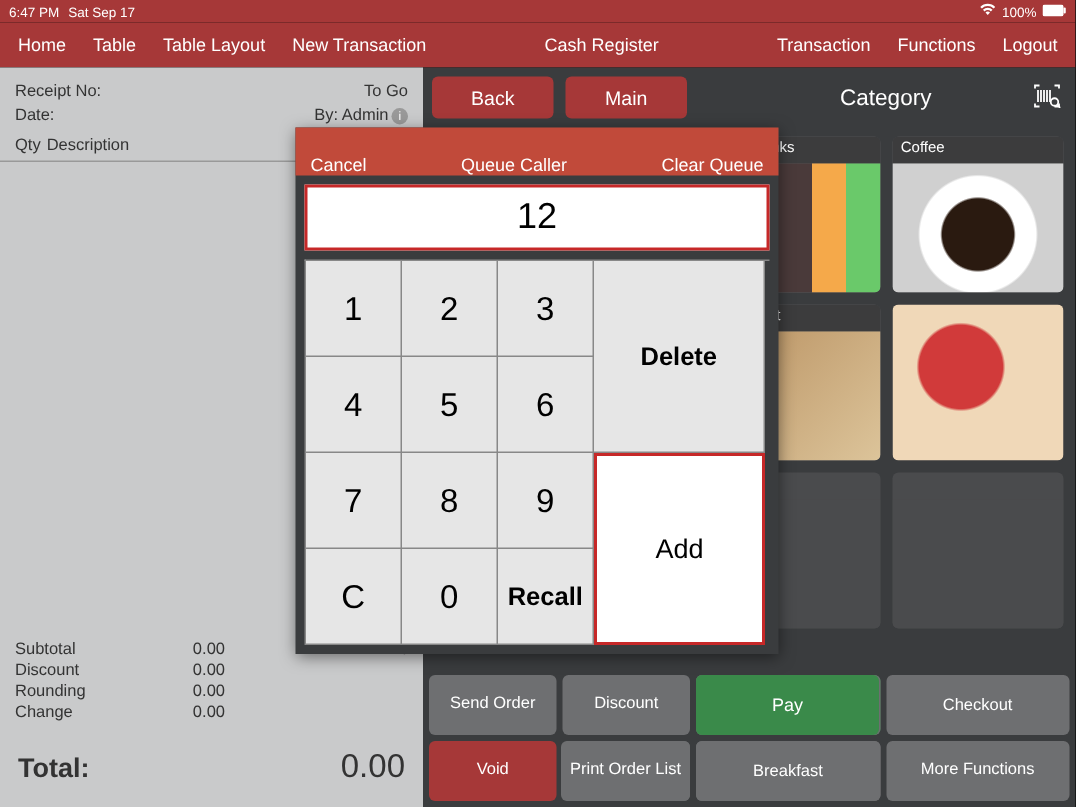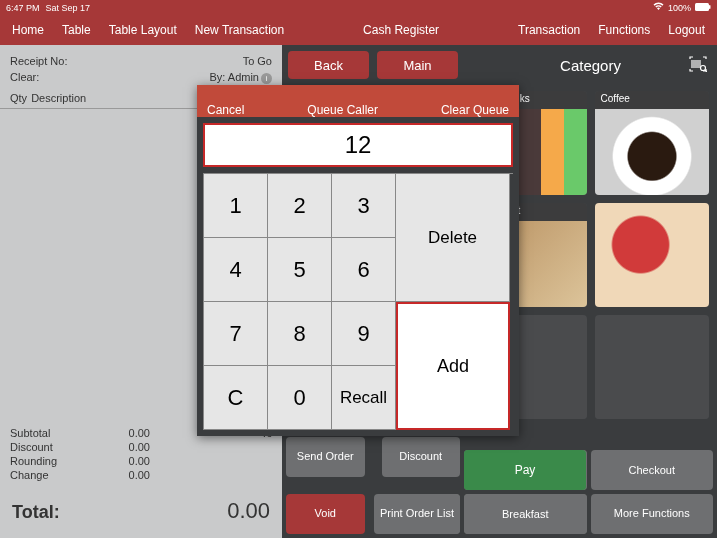--- a/index.html
+++ b/index.html
@@ -27,21 +27,21 @@
 .receipt .totals-row .v { width: 50px; text-align: right; }
 .receipt .totals-row .r { flex: 1; text-align: right; }
 .receipt .grand { padding: 10px 12px 14px 12px; display: flex; justify-content: space-between; align-items: baseline; }
 .receipt .grand .lab { font-size: 18px; font-weight: 600; }
 .receipt .grand .val { font-size: 22px; font-weight: 500; }
 
 .center-col { width: 182px; display: flex; flex-direction: column; }
 .navrow { height: 40px; display: flex; gap: 8px; padding: 6px 6px; }
 .navbtn { flex: 1; background: #a63838; color: #fff; border-radius: 4px; display: flex; align-items: center; justify-content: center; font-size: 13px; }
 .center-fill { flex: 1; background: #3a3c3e; }
-.btn-grid { display: grid; grid-template-columns: 1fr 1fr; grid-auto-rows: 40px; gap: 17px; padding: 4px; }
+.btn-grid { display: grid; grid-template-columns: 1fr 1fr; grid-auto-rows: 40px; gap: 4px; padding: 4px; }
 .btn-grid .g { background: #6e6f71; color: #fff; border-radius: 4px; display: flex; align-items: center; justify-content: center; font-size: 11px; text-align: center; line-height: 1.2; }
 .btn-grid .g.void { background: #a63838; }
 
 .right-col { flex: 1; display: flex; flex-direction: column; }
 .cat-hdr { height: 40px; display: flex; align-items: center; justify-content: center; color: #fff; font-size: 15px; position: relative; }
 .cat-hdr .barcode { position: absolute; right: 10px; font-size: 14px; }
 .cat-grid { flex: 1; display: grid; grid-template-columns: 1fr 1fr; grid-auto-rows: 104px; gap: 8px; padding: 6px 8px; align-content: start; }
 .cat-tile { background: #5c5d5f; border-radius: 4px; overflow: hidden; display: flex; flex-direction: column; }
 .cat-tile .tlabel { height: 18px; background: rgba(0,0,0,0.35); color: #fff; font-size: 10px; padding: 2px 6px; }
 .cat-tile .timg { flex: 1; background: linear-gradient(135deg,#b89060,#dcc49a); }
@@ -54,21 +54,21 @@
 .right-bottom { display: grid; grid-template-columns: 1fr 1fr; grid-auto-rows: 40px; gap: 4px; padding: 4px 4px 4px 0; }
 .right-bottom .g { background: #6e6f71; color: #fff; border-radius: 4px; display: flex; align-items: center; justify-content: center; font-size: 11px; text-align: center; line-height: 1.2; }
 
 
 .modal { position: absolute; left: 197px; top: 40px; width: 322px; background: #3a3c3e; box-shadow: 0 2px 10px rgba(0,0,0,0.5); }
 .modal-hdr { height: 32px; background: #c14a3a; color: #fff; display: flex; align-items: flex-end; justify-content: space-between; padding: 0 10px; font-size: 12px; }
 .modal-body { padding: 6px; }
 .display { background: #fff; border: 2px solid #c62828; height: 44px; display: flex; align-items: center; justify-content: center; font-size: 24px; color: #000; margin-bottom: 6px; }
 .keypad { display: grid; grid-template-columns: repeat(3, 64px) 114px; grid-template-rows: repeat(4, 64px); gap: 0; border-top:1px solid #888; border-left:1px solid #888; }
 .key { background: #e6e6e6; border-right:1px solid #888; border-bottom:1px solid #888; display: flex; align-items: center; justify-content: center; font-size: 22px; color: #000; cursor: pointer; }
-.key.lbl { font-size: 17px; }
+.key.lbl { font-size: 17px; font-weight: bold; }
 .key.tall { grid-row: span 2; }
 .key.add { background: #fff; border: 2px solid #c62828; font-size: 18px; }
 .info-icon { display:inline-block; width:11px; height:11px; border-radius:50%; background:#999; color:#fff; font-size:8px; text-align:center; line-height:11px; margin-left:2px; }
 </style>
 </head>
 <body>
 
 <div class="statusbar">
   <div class="left">
     <span>6:47 PM</span>
@@ -107,21 +107,21 @@
 
 <div class="main">
 
   <div class="receipt">
     <div class="hdr">
       <div class="hdr-row">
         <span>Receipt No:</span>
         <span>To Go</span>
       </div>
       <div class="hdr-row">
-        <span>Clear:</span>
+        <span>Date:</span>
         <span><span>By: Admin</span><span class="info-icon">i</span></span>
       </div>
     </div>
     <div class="cols">
       <span>Qty</span>
       <span>Description</span>
     </div>
     <div class="body"></div>
     <div class="totals">
       <div class="totals-row">

